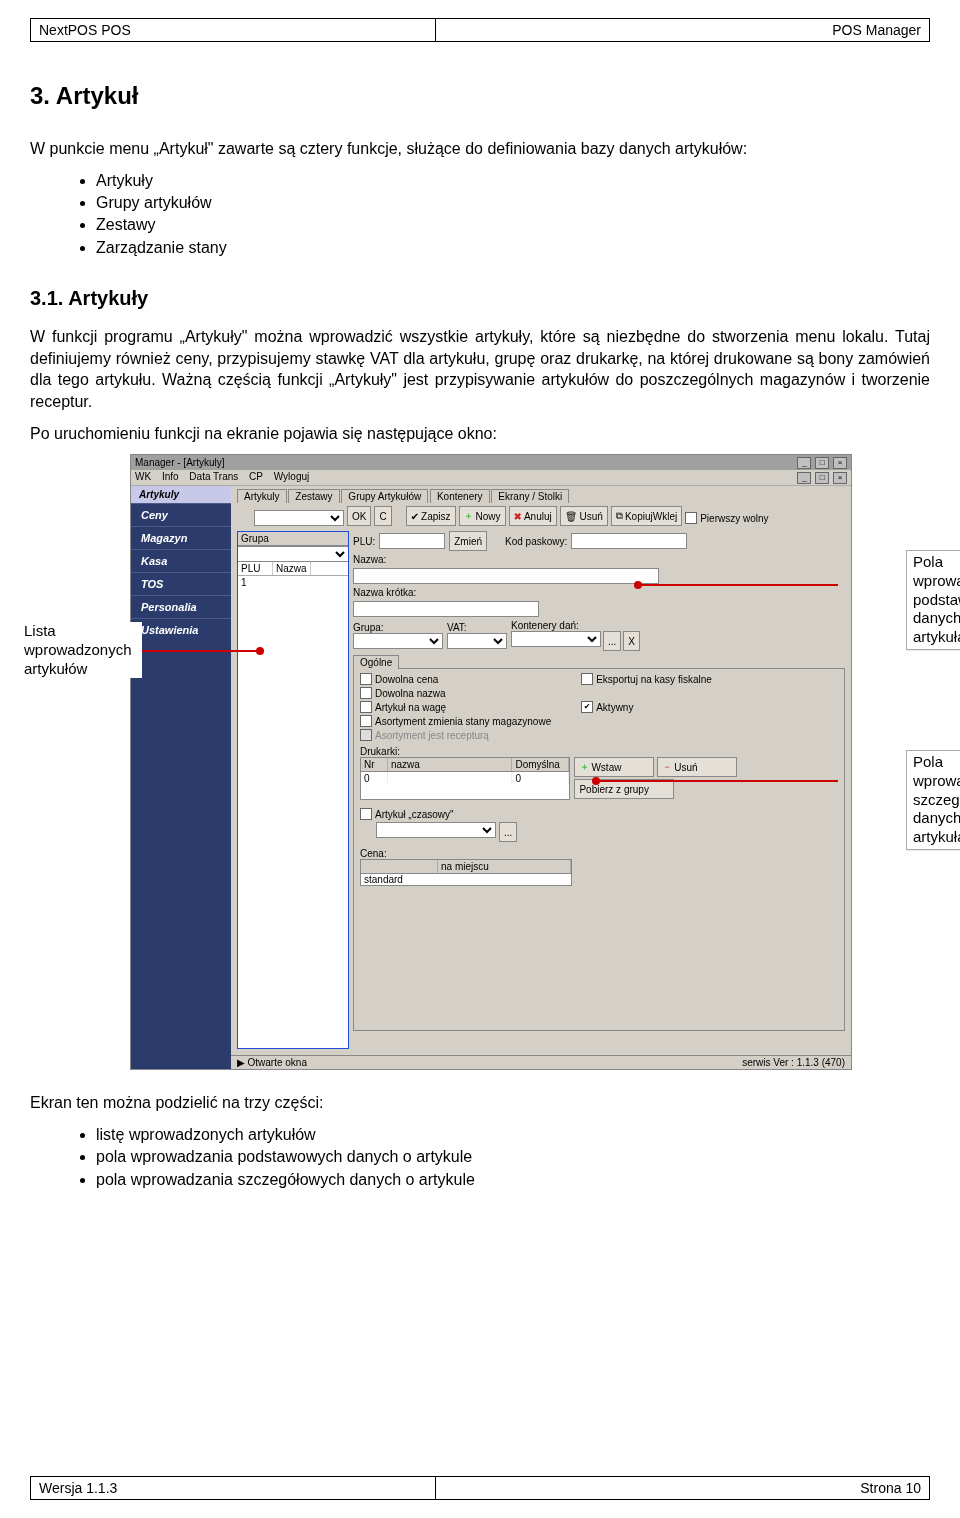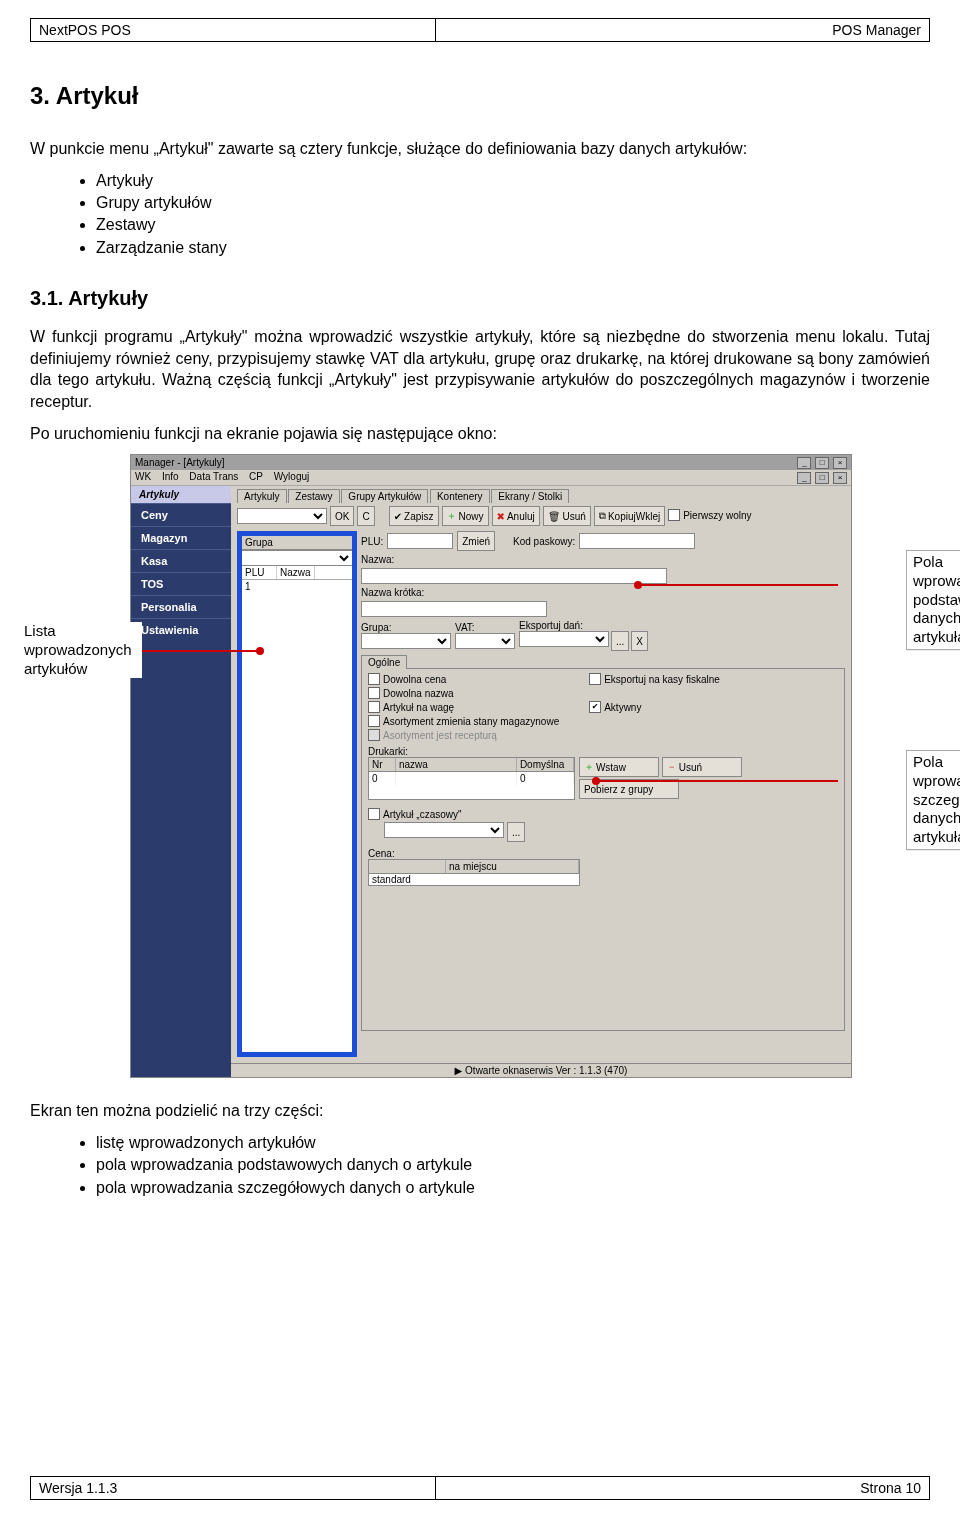--- a/index.html
+++ b/index.html
@@ -104,20 +104,21 @@
   .sidebar .sel {
     background: #c8c8e8;
     color: #000;
     padding: 3px 8px;
     font-weight: bold;
     font-style: italic;
   }
   .sidebar .itm {
     padding: 5px 10px;
     font-weight: bold;
+    font-style: italic;
     font-size: 11px;
     border-top: 1px solid #4a5a8a;
   }
   .main {
     flex: 1;
     background: #d4d0c8;
   }
   .tabs {
     padding: 3px 6px 0 6px;
   }
@@ -125,23 +126,23 @@
     display: inline-block;
     border: 1px solid #888;
     border-bottom: none;
     padding: 1px 6px;
     background: #d4d0c8;
     font-size: 10px;
     margin-right: -1px;
   }
   .toolbar {
     display: flex;
-    align-items: center;
+    align-items: flex-end;
     gap: 3px;
-    padding: 3px 6px;
+    padding: 3px 23px;
     flex-wrap: wrap;
   }
   .wbtn {
     display: inline-flex;
     align-items: center;
     gap: 2px;
     border: 1px solid #888;
     background: #e4e0d8;
     padding: 1px 4px;
     font-size: 10px;
@@ -156,21 +157,21 @@
     padding: 0 2px;
   }
   .maincontent {
     display: flex;
     padding: 2px 6px 6px 6px;
     gap: 4px;
   }
   .listcol {
     width: 110px;
     background: #fff;
-    border: 5px solid #1d4ed8;
+    border: 1px solid #1d4ed8;
     height: 516px;
     overflow: hidden;
   }
   .listcol .lhdr {
     background: #d4d0c8;
     border-bottom: 1px solid #888;
     font-size: 10px;
     padding: 1px 3px;
   }
   .listcol .lhdr2 {
@@ -218,21 +219,21 @@
     border: 1px solid #888;
     background:#fff;
     width: 210px;
     font-size:10px;
   }
   .drukarki .dhdr { display:flex; background:#d4d0c8; border-bottom:1px solid #888;}
   .drukarki .dhdr span { padding:1px 3px; border-right:1px solid #aaa; }
   .drukarki .drow { display:flex; }
   .drukarki .drow span { padding:1px 3px; border-right:1px solid #eee; }
   .statusbar {
-    display:flex; justify-content:center;
+    display:flex; justify-content:space-between;
     padding: 1px 6px; font-size:10px;
     border-top:1px solid #888;
     background:#d4d0c8;
   }
   .cenabox { border:1px solid #888; background:#fff; width:210px; font-size:10px;}
   .cenabox .chdr { display:flex; background:#d4d0c8; border-bottom:1px solid #888;}
   .cenabox .chdr span { padding:1px 3px; border-right:1px solid #aaa; flex:1;}
   .cenabox .crow span { padding:1px 3px; }
 
   
@@ -436,21 +437,21 @@
               <div class="frow">
                 <div>
                   <div class="flbl">Grupa:</div>
                   <select class="wsel" style="width:90px"></select>
                 </div>
                 <div>
                   <div class="flbl">VAT:</div>
                   <select class="wsel" style="width:60px"></select>
                 </div>
                 <div>
-                  <div class="flbl">Eksportuj dań:</div>
+                  <div class="flbl">Kontenery dań:</div>
                   <div style="display:flex;gap:2px">
                     <select class="wsel" style="width:90px"></select>
                     <span class="wbtn">...</span>
                     <span class="wbtn">X</span>
                   </div>
                 </div>
               </div>
 
               <div class="subtabs" style="margin-top:4px">
                 <span>Ogólne</span>

